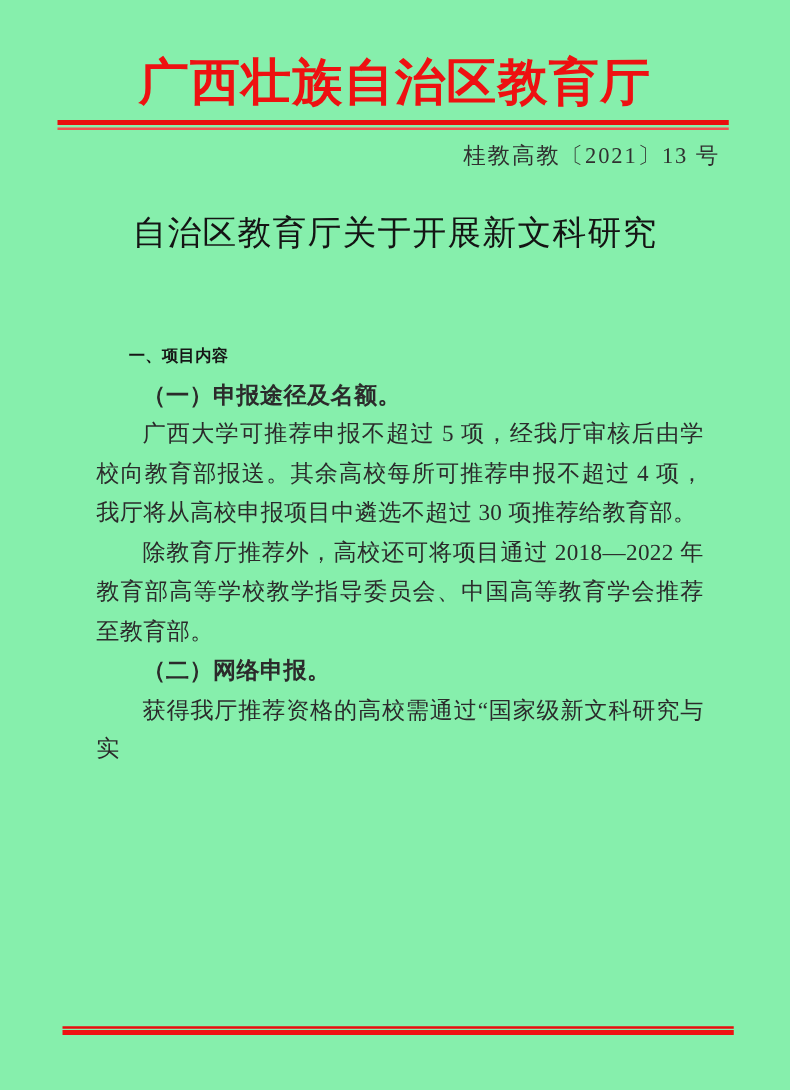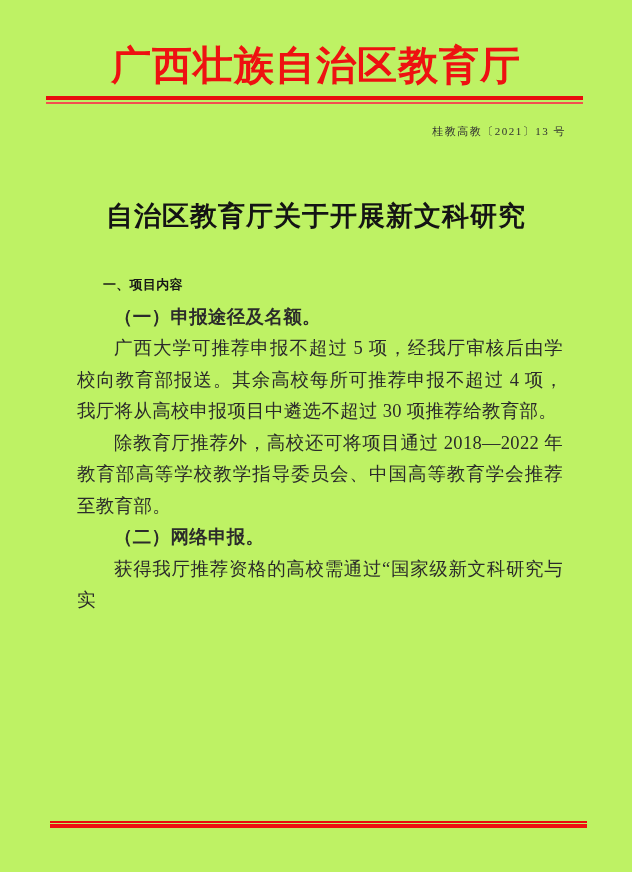--- a/index.html
+++ b/index.html
@@ -1,56 +1,54 @@
 <!DOCTYPE html>
 <html lang="zh"><head>
 <meta charset="utf-8">
 <style>
   html, body { margin: 0; padding: 0; background: #ffffff; }
   .page {
     position: relative;
     width: 632px;
     height: 872px;
-    background: #bef264;
+    background: #86efac;
     overflow: hidden;
     font-family: "Liberation Serif", serif;
     color: #2b2b2b;
   }
   .agency {
     position: absolute;
     top: 38px; left: 0; right: 0;
     text-align: center;
     font-size: 40px;
     font-weight: bold;
     letter-spacing: 1px;
     color: #ee1111;
     white-space: nowrap;
   }
   .rule-top { position: absolute; top: 96px; left: 46px; right: 49px; }
   .rule-top .thick { height: 4px; background: #e90d0d; }
   .rule-top .gap   { height: 2px; background: transparent; }
   .rule-top .thin  { height: 2px; background: #f34f4f; }
   .doc-number {
     position: absolute;
-    top: 112px; right: 66px;
-    font-size: 11px;
+    top: 112px; right: 56px;
+    font-size: 18px;
     letter-spacing: 1.5px;
     color: #303030;
-    margin-top: 12px;
   }
   .doc-title {
     position: absolute;
     top: 167px; left: 0; right: 0;
     text-align: center;
     font-size: 27px;
     line-height: 39px;
-    font-weight: bold;
+    font-weight: normal;
     letter-spacing: 1px;
     color: #141414;
-    margin-top: 30px;
   }
   .content {
     position: absolute;
     top: 270px; left: 77px;
     width: 486px;
     font-size: 18.5px;
     line-height: 31.5px;
     text-align: justify;
     text-justify: inter-ideograph;
     letter-spacing: 0.3px;

